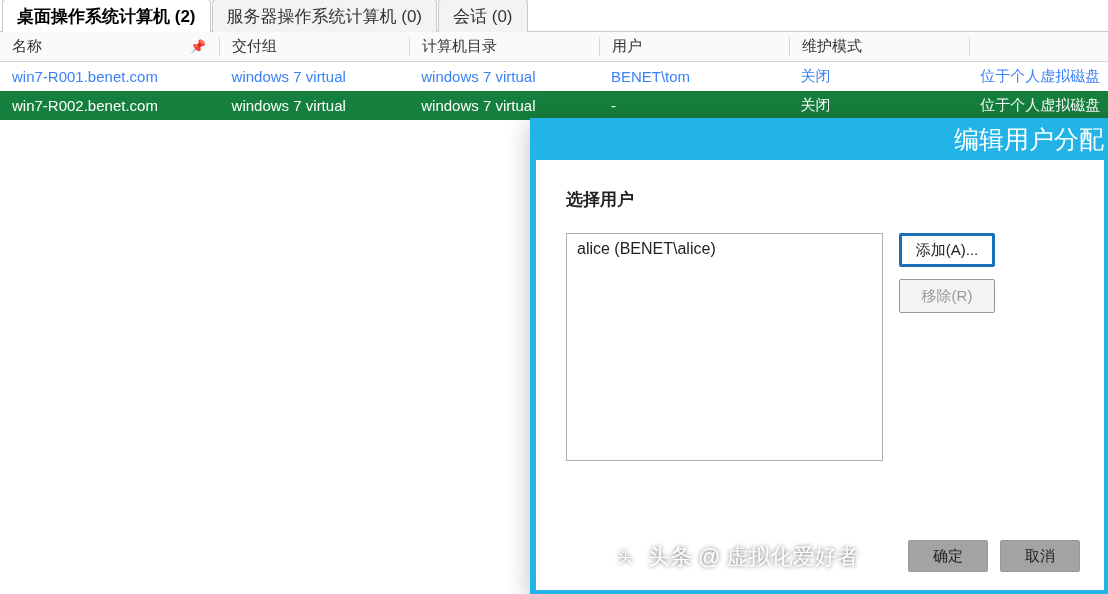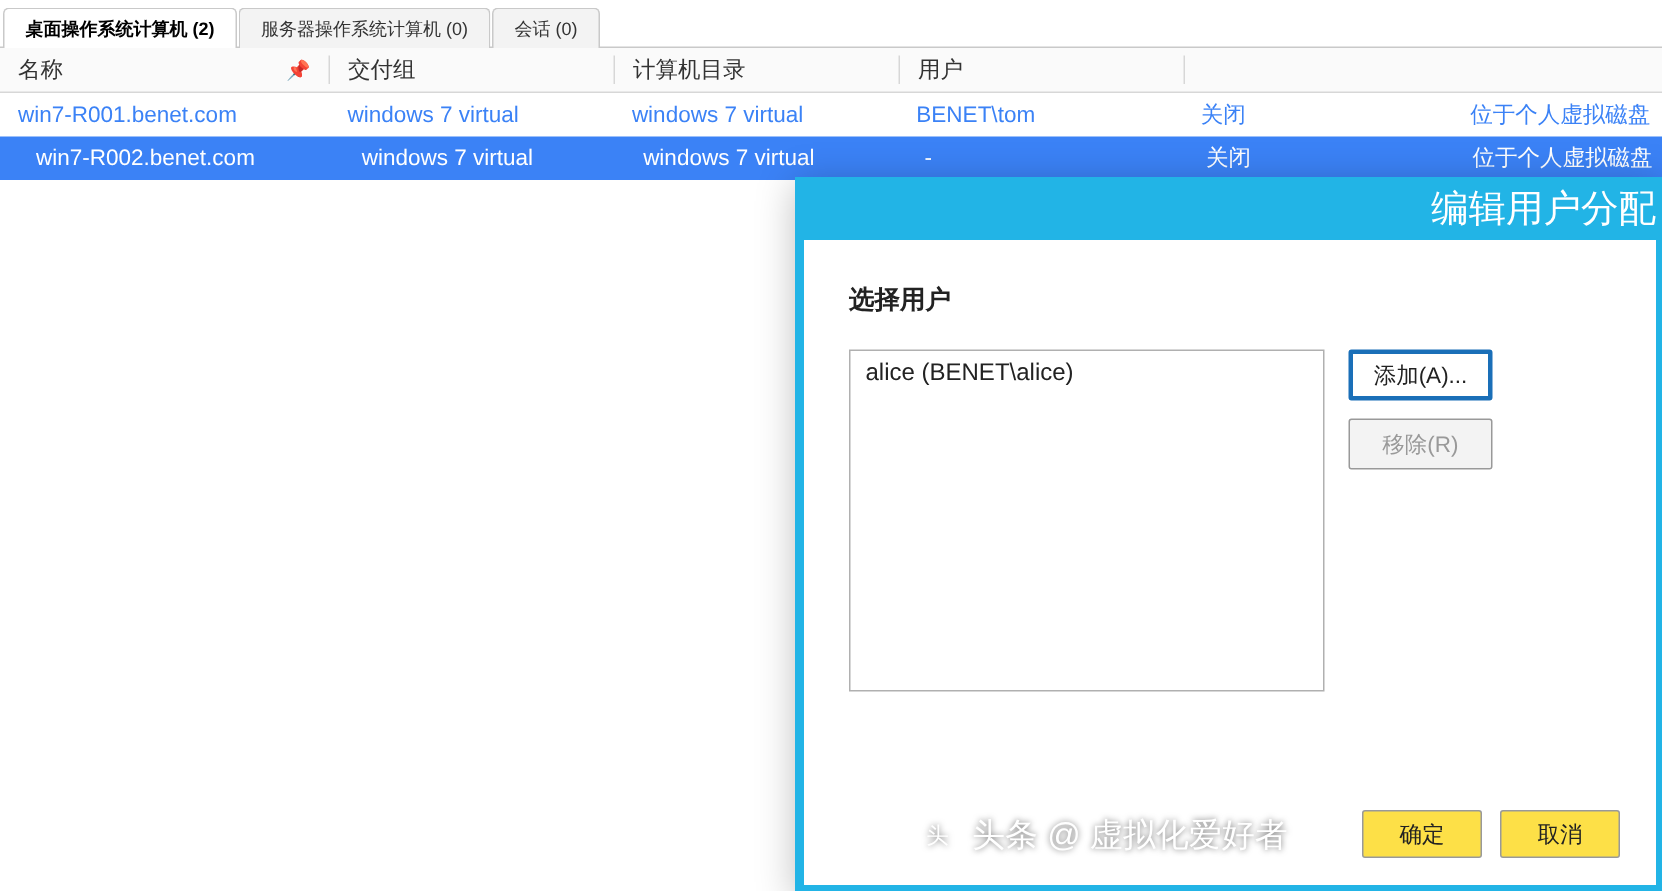--- a/index.html
+++ b/index.html
@@ -23,21 +23,21 @@
   .tab {
     padding: 5px 14px 4px 14px;
     border: 1px solid #c9c9c9;
     border-bottom: none;
     margin-right: 1px;
     background: #f3f3f3;
     color: #333;
     border-radius: 4px 4px 0 0;
     position: relative;
     top: 1px;
-    font-size: 12px;
+    font-size: 17px;
   }
   .tab.active {
     background: #fff;
     font-weight: 600;
     color: #000;
   }
   .header-row {
     display: flex;
     height: 30px;
     border-bottom: 1px solid #d7d7d7;
@@ -64,23 +64,22 @@
     color: #666;
   }
   .data-row {
     display: flex;
     height: 29px;
     align-items: center;
     color: #3b82f6;
     font-size: 15px;
   }
   .data-row.selected {
-    background: #3b82f6;
-    color: #fff;
-    padding-left: 12px;
+    background: #15803d;
+    color: #fff;
   }
   .dcell {
     padding: 0 12px;
     white-space: nowrap;
     overflow: hidden;
   }
   .dcell.name { width: 220px; }
   .dcell.catalog { width: 190px; }
   .dcell.delivery { width: 190px; }
   .dcell.user { width: 190px; }
@@ -131,21 +130,21 @@
   }
   .side-buttons {
     display: flex;
     flex-direction: column;
     gap: 12px;
   }
   .btn {
     width: 96px;
     height: 34px;
     border: 1px solid #999;
-    background: #fde047;
+    background: #a3a3a3;
     font-size: 15px;
     color: #222;
     border-radius: 2px;
     cursor: pointer;
   }
   .btn.primary {
     border: 3px solid #1a6fb8;
     background: #fff;
   }
   .btn.disabled {
@@ -195,20 +194,21 @@
 </div>
 
 <div class="header-row">
   <div class="hcell name">
     <span>名称</span>
     <span class="pin-icon">📌</span>
   </div>
   <div class="hcell delivery">交付组</div>
   <div class="hcell catalog">计算机目录</div>
   <div class="hcell user">用户</div>
+  <div class="hcell maint">维护模式</div>
 </div>
 
 <div class="data-row">
   <div class="dcell name">win7-R001.benet.com</div>
   <div class="dcell catalog">windows 7 virtual</div>
   <div class="dcell delivery">windows 7 virtual</div>
   <div class="dcell user">BENET\tom</div>
   <div class="dcell maint">关闭</div>
   <div class="dcell retain">位于个人虚拟磁盘</div>
 </div>

